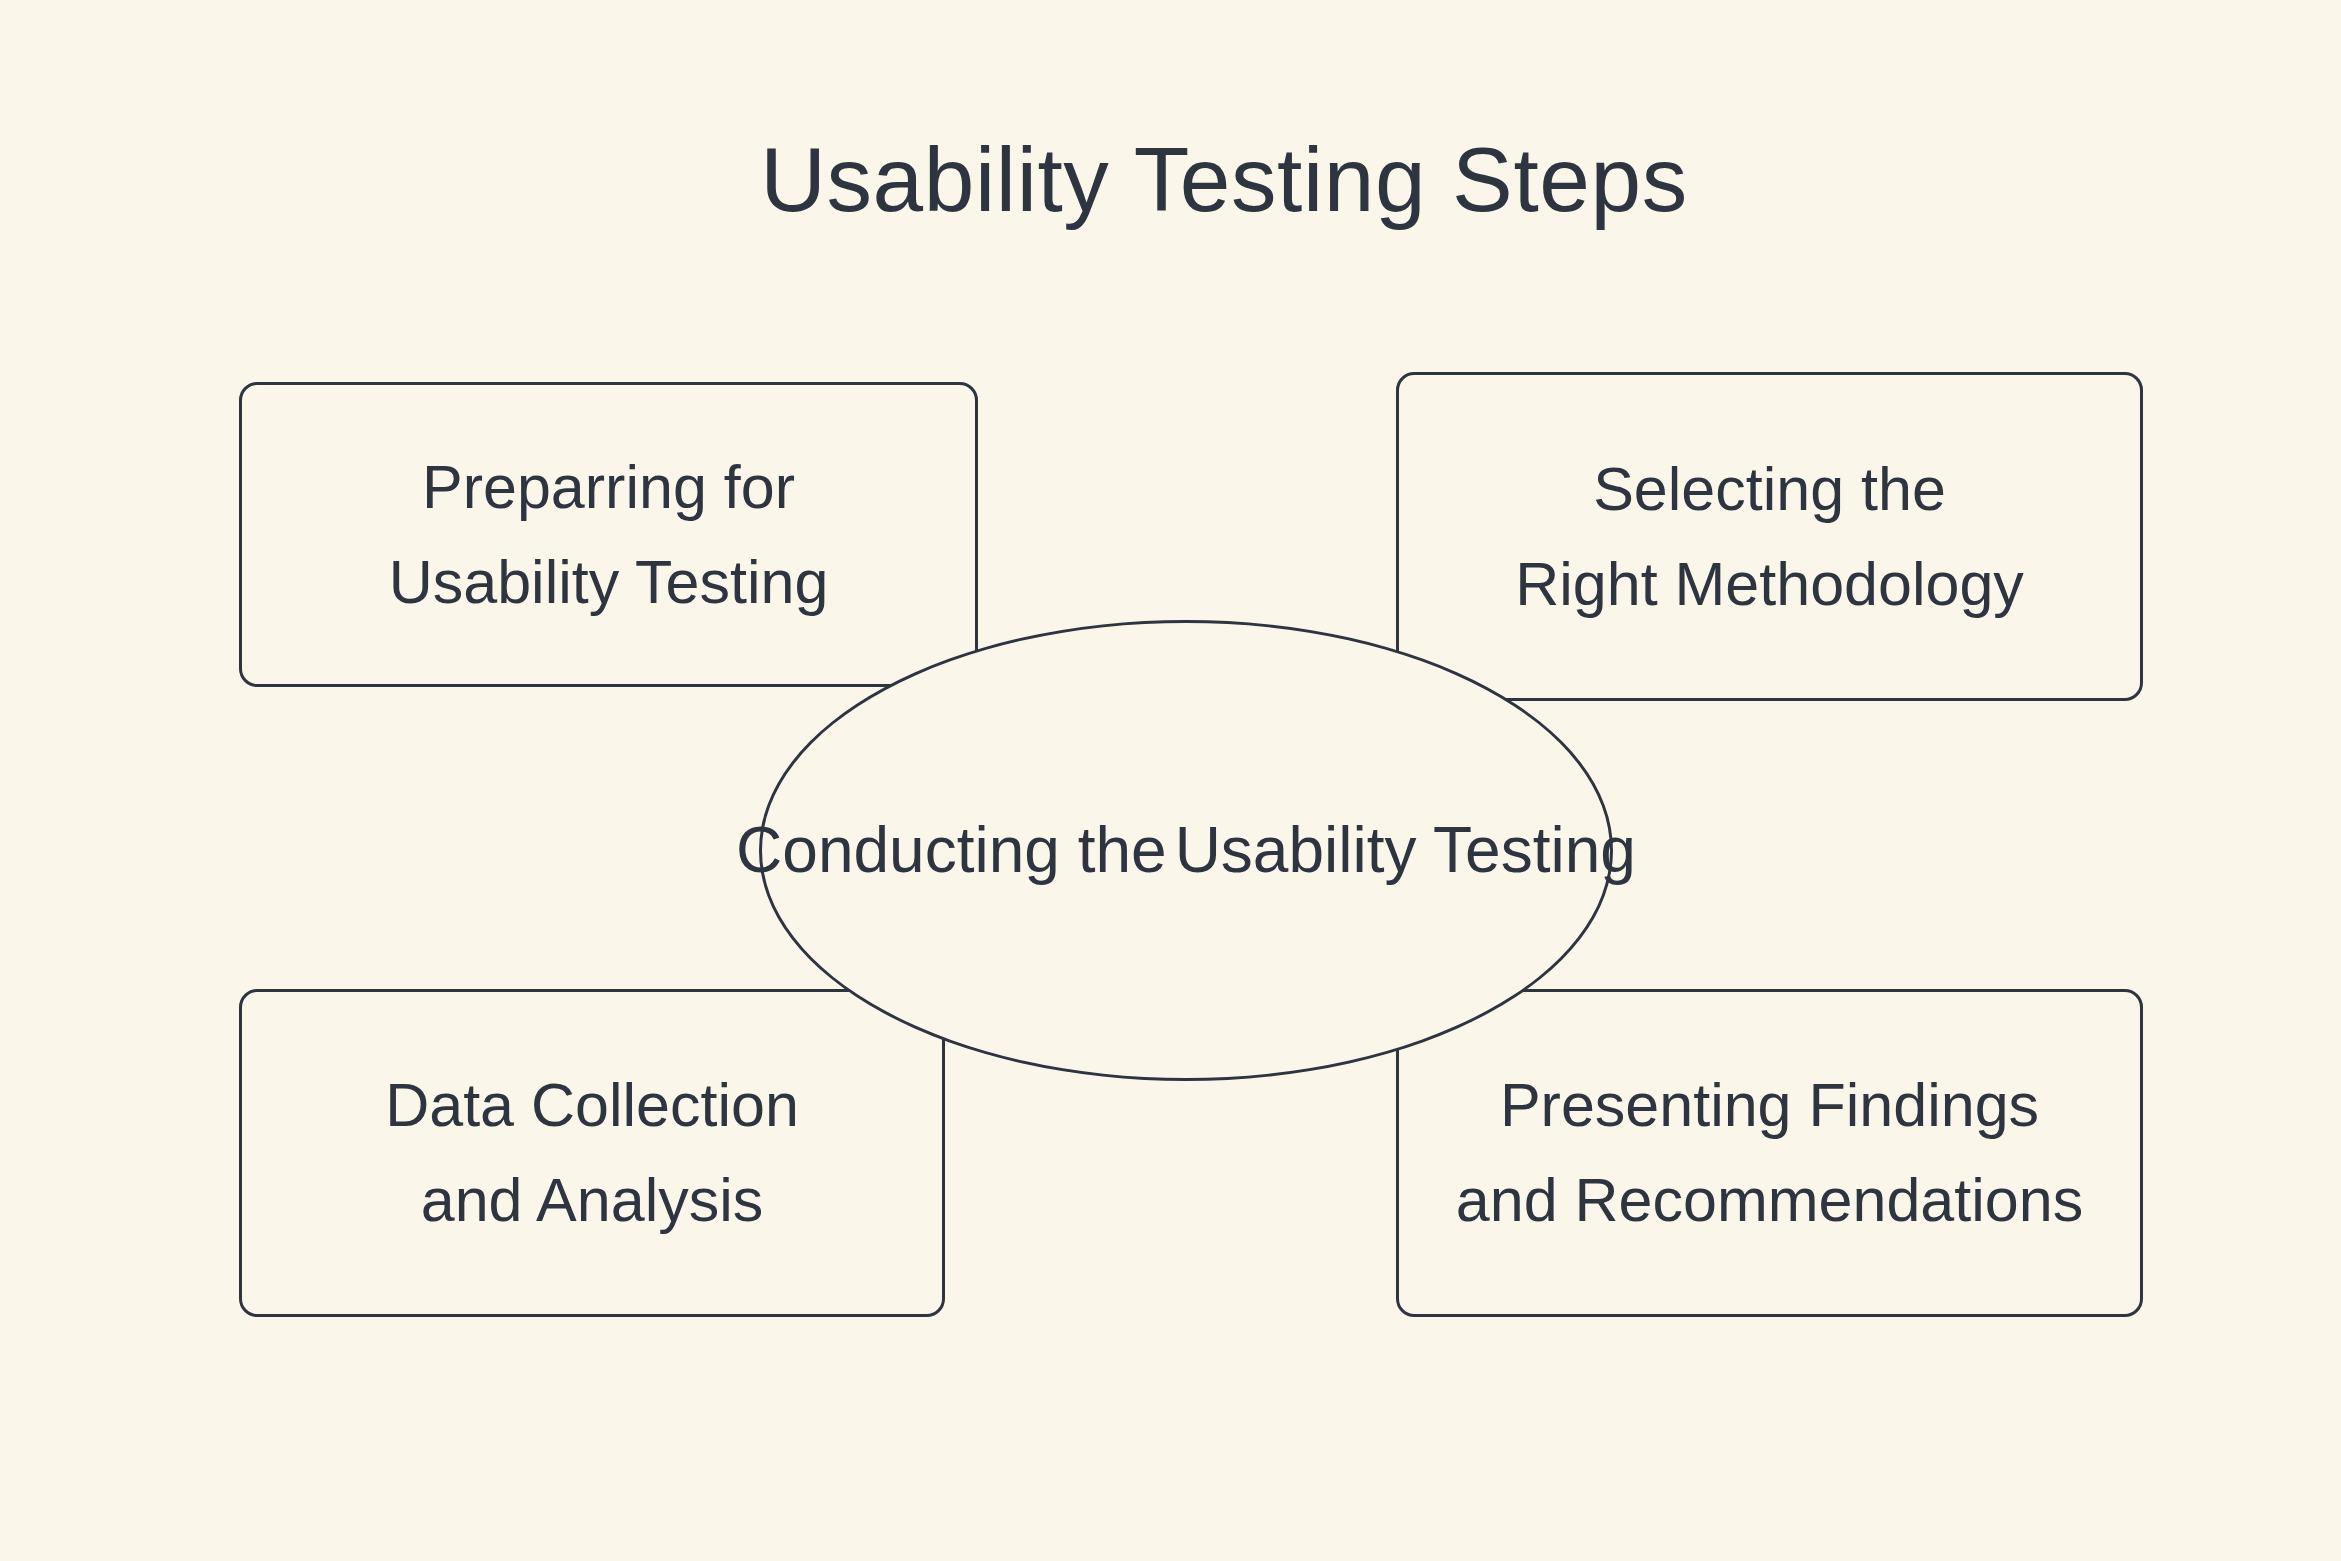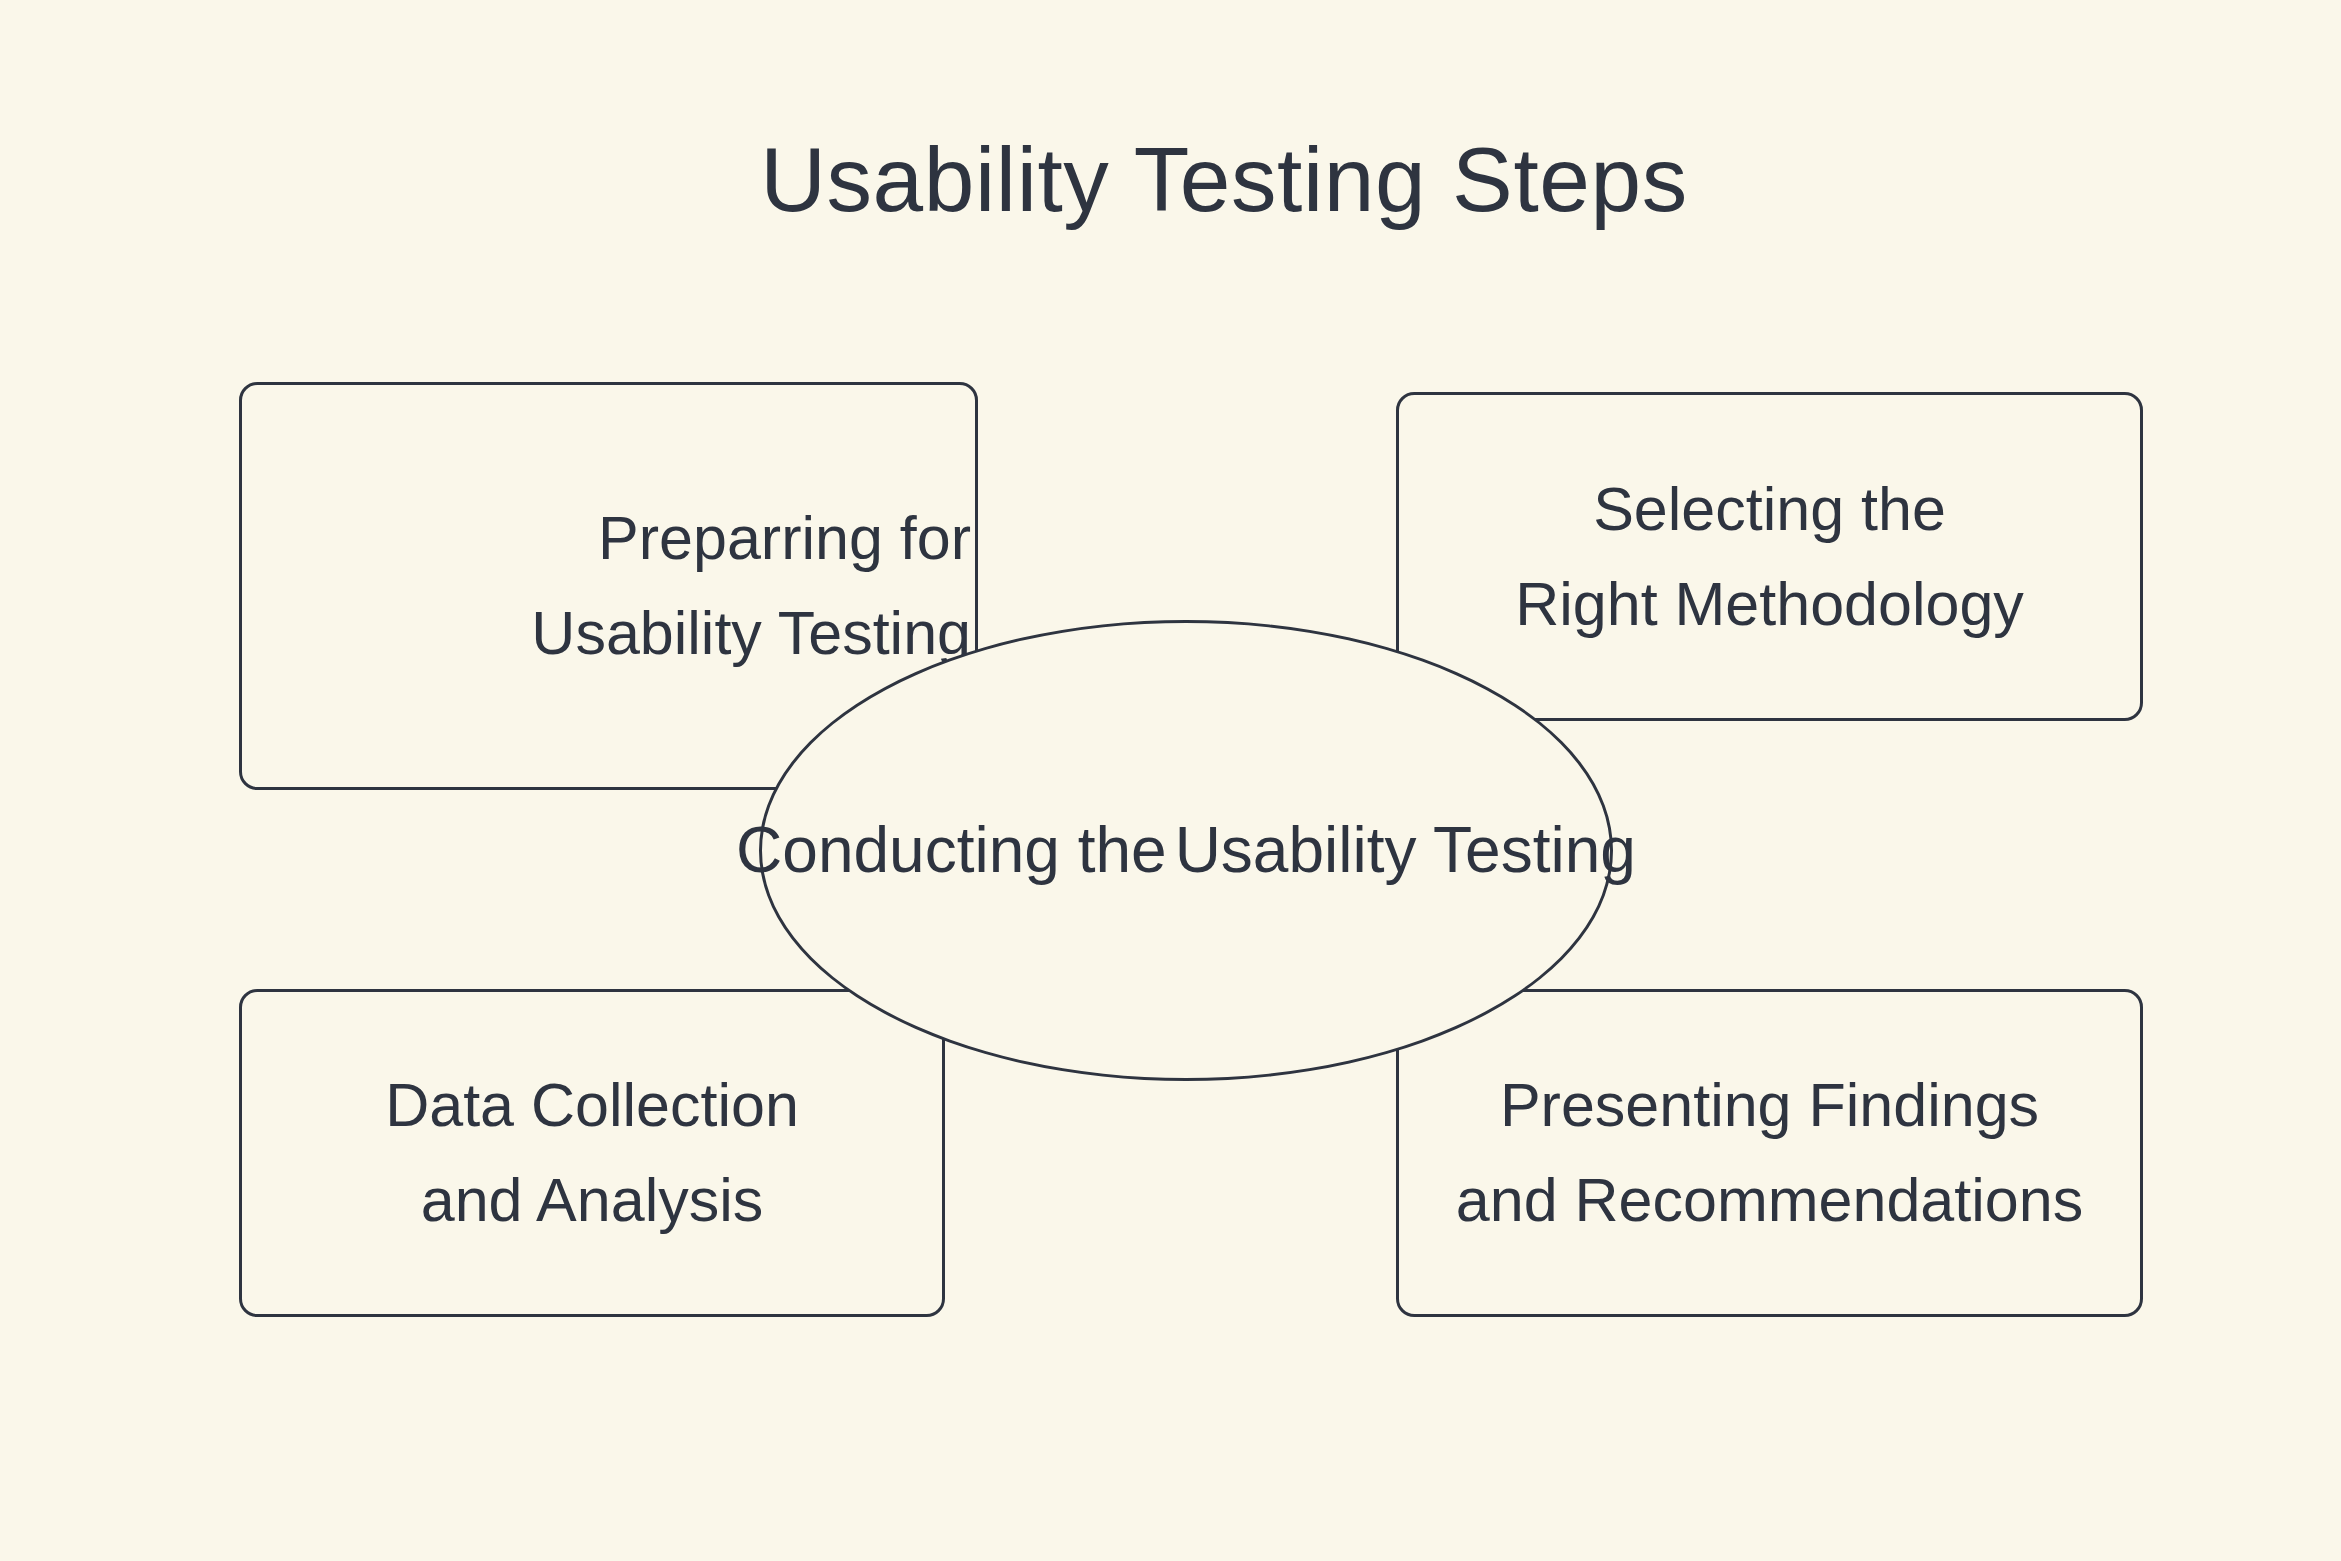--- a/index.html
+++ b/index.html
@@ -42,22 +42,22 @@
     text-align:center;
     z-index:1;
   }
   .step-box .line{
     font-size:61px;
     line-height:87px;
     font-weight:400;
     white-space:nowrap;
     color:var(--ink);
   }
-  .box-top-left    { left:223px;  top:366px;  width:739px; height:408px;align-items:flex-end; }
-  .box-top-right   { left:1380px; top:376px;  width:747px; height:329px; }
+  .box-top-left    { left:223px;  top:366px;  width:739px; height:305px; }
+  .box-top-right   { left:1380px; top:356px;  width:747px; height:329px; }
   .box-bottom-left { left:223px;  top:973px; width:706px; height:328px; }
   .box-bottom-right{ left:1380px; top:973px; width:747px; height:328px; }
   .center-ellipse{
     position:absolute;
     left:743px; top:604px;
     width:854px; height:461px;
     border:3px solid var(--ink);
     border-radius:50%;
     background:var(--bg);
     display:flex;

